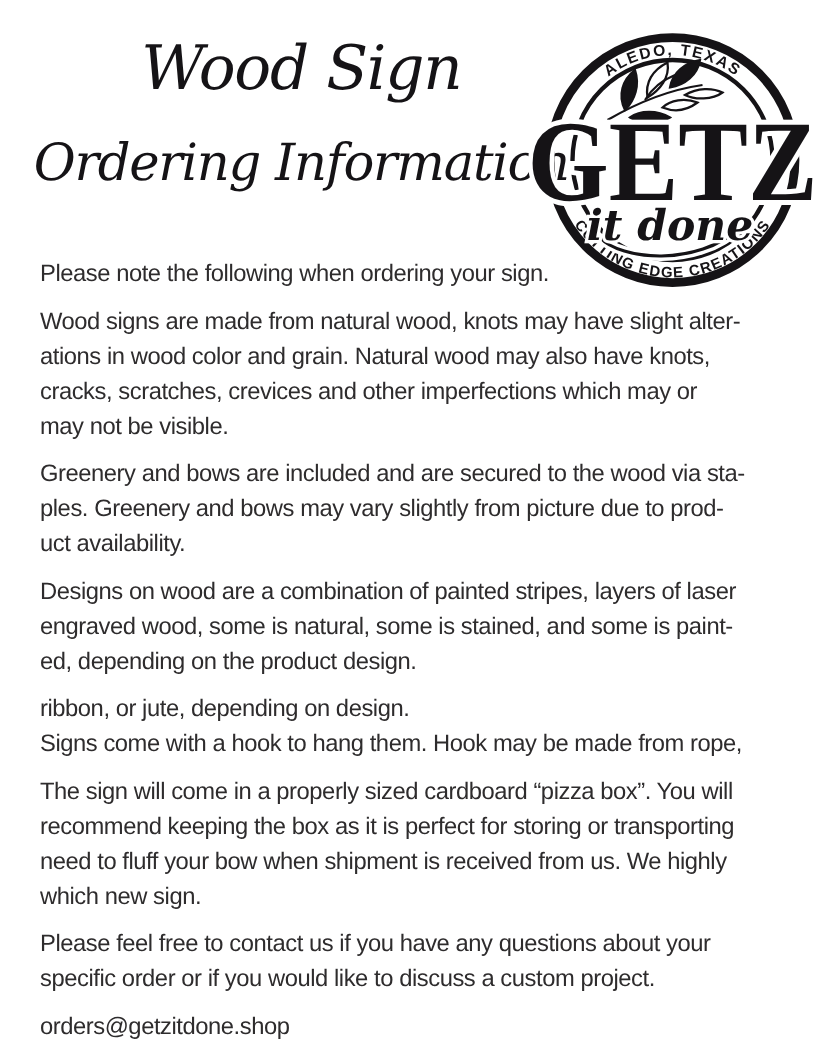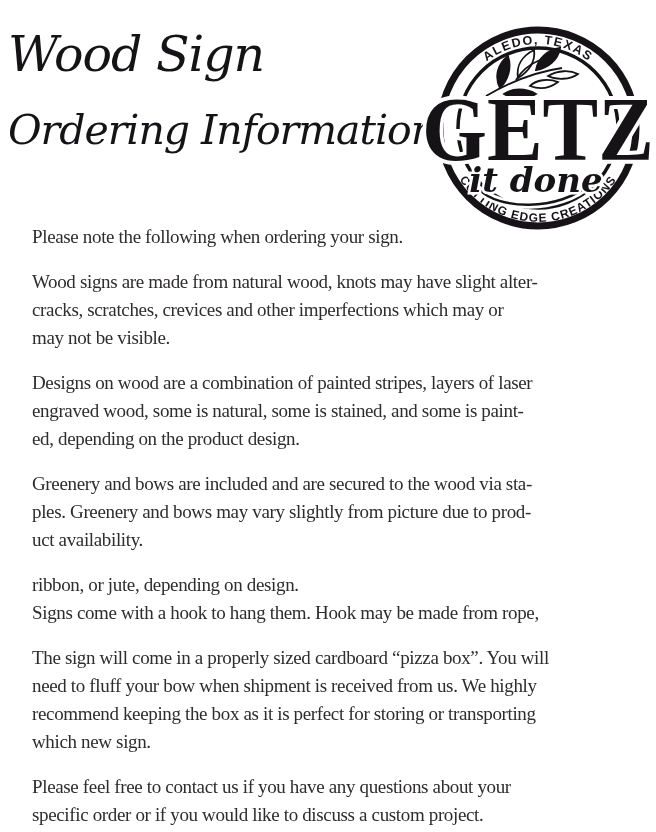--- a/index.html
+++ b/index.html
@@ -11,21 +11,21 @@
     overflow: hidden;
     font-family: "Liberation Sans", sans-serif;
   }
 
   
   .title-block {
     position: absolute;
     top: 16px;
     left: 8px;
     width: 466px;
-    text-align: left;
+    text-align: center;
     color: #151316;
   }
   .title-line1 {
     font-family: "DejaVu Serif", serif;
     font-style: italic;
     font-size: 49px;
     line-height: 78px;
     letter-spacing: -1px;
     white-space: nowrap;
   }
@@ -65,21 +65,21 @@
   .body-text {
     position: absolute;
     top: 206px;
     left: 32px;
     width: 600px;
     color: #2e2c2d;
     font-size: 19px;
     line-height: 28px;
     letter-spacing: -0.35px;
   }
-  .para { margin: 17px 0 10px 0; font-family: Liberation Serif, serif; }
+  .para { margin: 0 0 10px 0; }
   .para > div { white-space: nowrap; }
   .email-line { margin-top: 10px; white-space: nowrap; }
 </style>
 </head>
 <body>
 
 <div class="page">
 
   <div class="title-block">
     <div class="title-line1">Wood Sign</div>
@@ -124,41 +124,42 @@
       <text class="logo-script" x="106" y="172" text-anchor="middle" font-size="34" fill="#151316" stroke="#ffffff" stroke-width="5" paint-order="stroke">it done</text>
     </svg>
   </div>
 
   <div class="body-text">
     <div class="para">
         <div>Please note the following when ordering your sign.</div>
       </div>
     <div class="para">
         <div>Wood signs are made from natural wood, knots may have slight alter-</div>
+        <div>ations in wood color and grain. Natural wood may also have knots,</div>
         <div>cracks, scratches, crevices and other imperfections which may or</div>
         <div>may not be visible.</div>
+      </div>
+    <div class="para">
+        <div>Greenery and bows are included and are secured to the wood via sta-</div>
+        <div>ples. Greenery and bows may vary slightly from picture due to prod-</div>
+        <div>uct availability.</div>
       </div>
     <div class="para">
         <div>Designs on wood are a combination of painted stripes, layers of laser</div>
         <div>engraved wood, some is natural, some is stained, and some is paint-</div>
         <div>ed, depending on the product design.</div>
       </div>
     <div class="para">
-        <div>Greenery and bows are included and are secured to the wood via sta-</div>
-        <div>ples. Greenery and bows may vary slightly from picture due to prod-</div>
-        <div>uct availability.</div>
-      </div>
-    <div class="para">
         <div>ribbon, or jute, depending on design.</div>
         <div>Signs come with a hook to hang them. Hook may be made from rope,</div>
       </div>
     <div class="para">
         <div>The sign will come in a properly sized cardboard “pizza box”. You will</div>
+        <div>recommend keeping the box as it is perfect for storing or transporting</div>
         <div>need to fluff your bow when shipment is received from us. We highly</div>
-        <div>recommend keeping the box as it is perfect for storing or transporting</div>
         <div>which new sign.</div>
       </div>
     <div class="para">
         <div>Please feel free to contact us if you have any questions about your</div>
         <div>specific order or if you would like to discuss a custom project.</div>
       </div>
     <div class="email-line">orders@getzitdone.shop</div>
   </div>
 
 </div>

